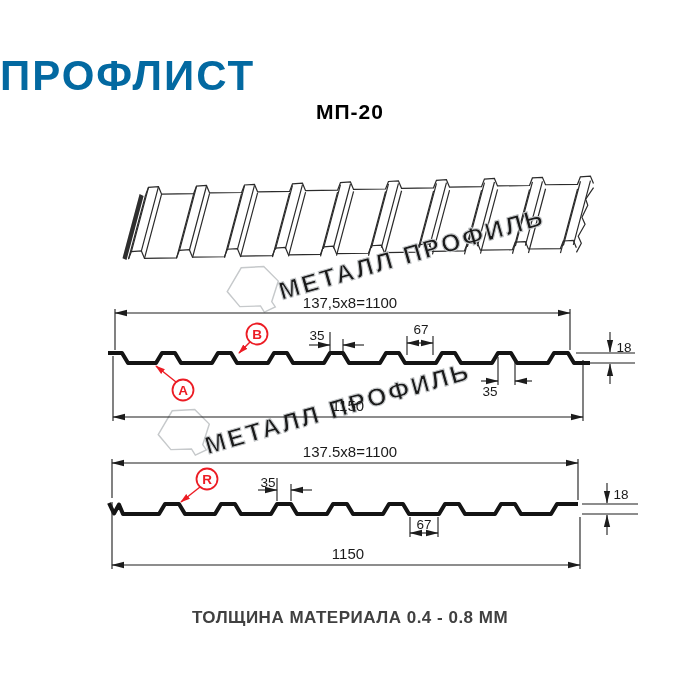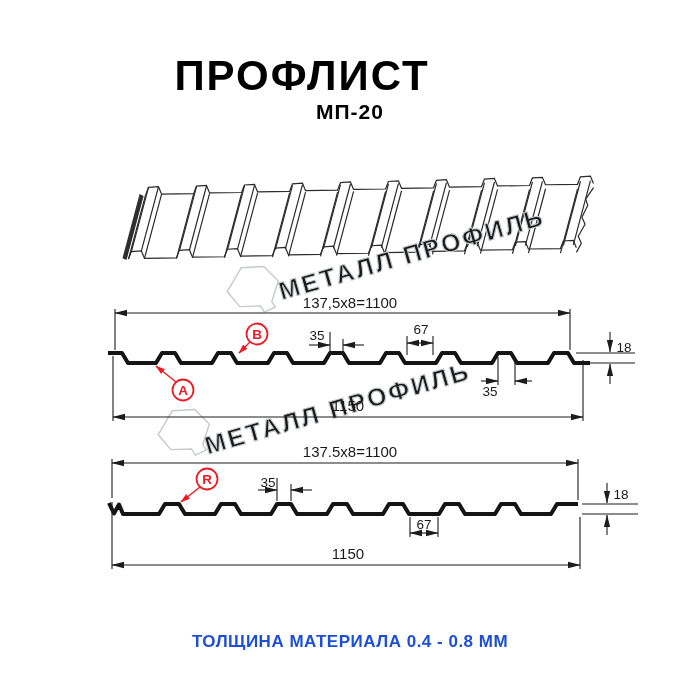--- a/index.html
+++ b/index.html
@@ -1,23 +1,23 @@
 <!DOCTYPE html>
 <html><head>
 <meta charset="utf-8">
 <style>
   html,body{margin:0;padding:0;}
   body{width:700px;height:700px;background:#ffffff;font-family:"Liberation Sans",sans-serif;}
   .page{position:relative;width:700px;height:700px;background:#fff;overflow:hidden;}
-  .title{position:absolute;top:52px;left:0;width:604px;text-align:center;
-         font-size:42px;font-weight:bold;letter-spacing:2px;color:#000000;}
+  .title{position:absolute;top:52px;left:0;width:604px;text-align:left;
+         font-size:42px;font-weight:bold;letter-spacing:2px;color:#0369a1;}
   .subtitle{position:absolute;top:100px;left:0;width:700px;text-align:center;
          font-size:21px;font-weight:bold;letter-spacing:1px;color:#000000;}
-  .footnote{position:absolute;top:632px;left:0;width:700px;text-align:center;
-         font-size:17px;font-weight:bold;letter-spacing:0.5px;color:#1d4ed8;}
+  .footnote{position:absolute;top:608px;left:0;width:700px;text-align:center;
+         font-size:17px;font-weight:bold;letter-spacing:0.5px;color:#404040;}
   svg{position:absolute;top:0;left:0;}
   svg text{font-family:"Liberation Sans",sans-serif;fill:#1a1a1a;}
   .dim-txt{font-size:13.5px;}
   .dim-txt-lg{font-size:15px;}
   .red-txt{fill:#ec1c24;font-weight:bold;font-size:13.5px;}
   .wm-txt{font-size:25px;font-weight:bold;letter-spacing:2.5px;}
 </style>
 </head>
 <body>
 

